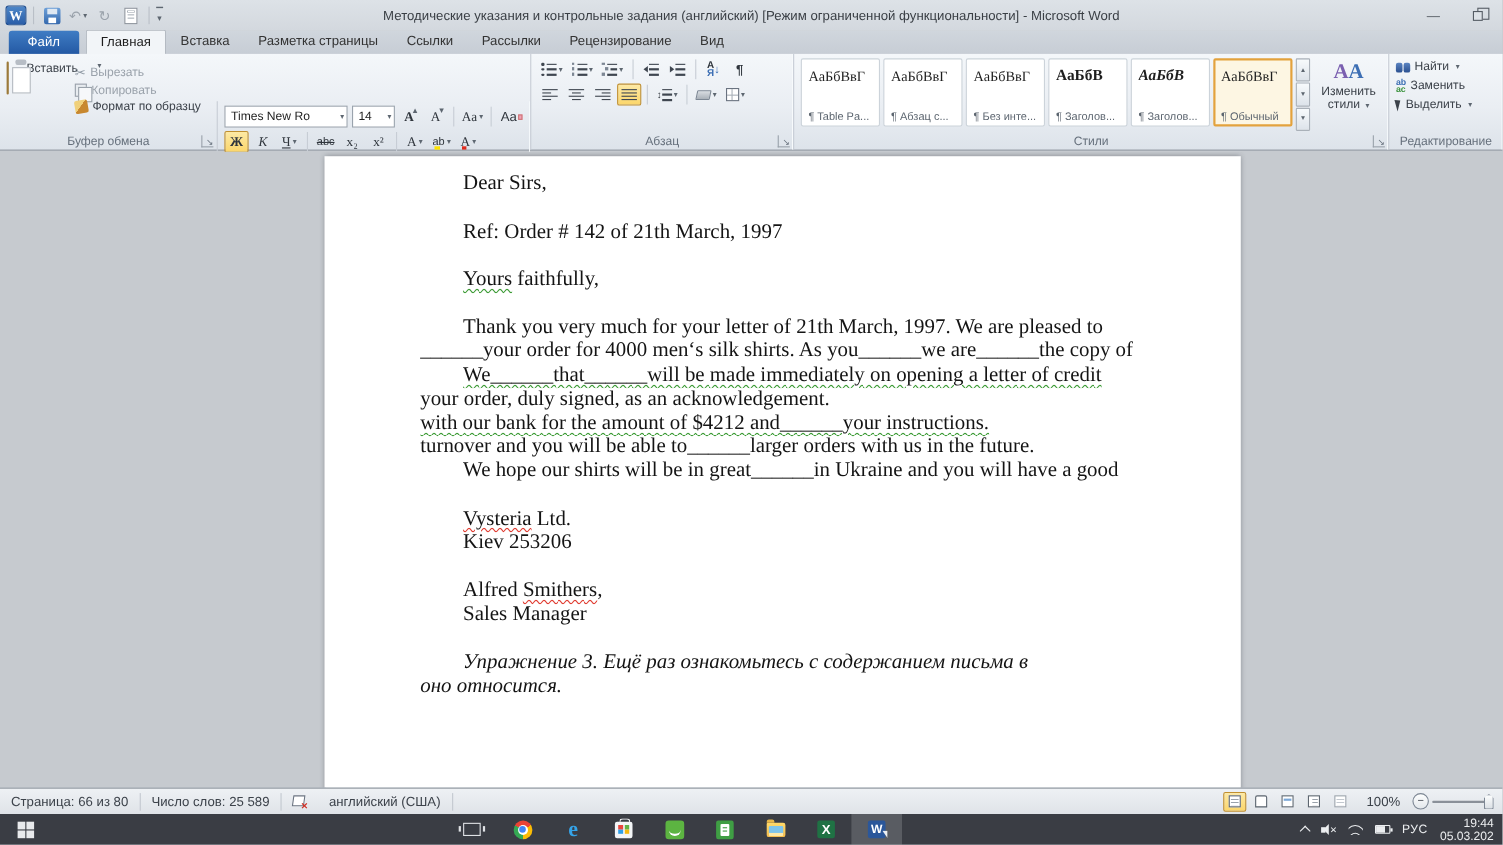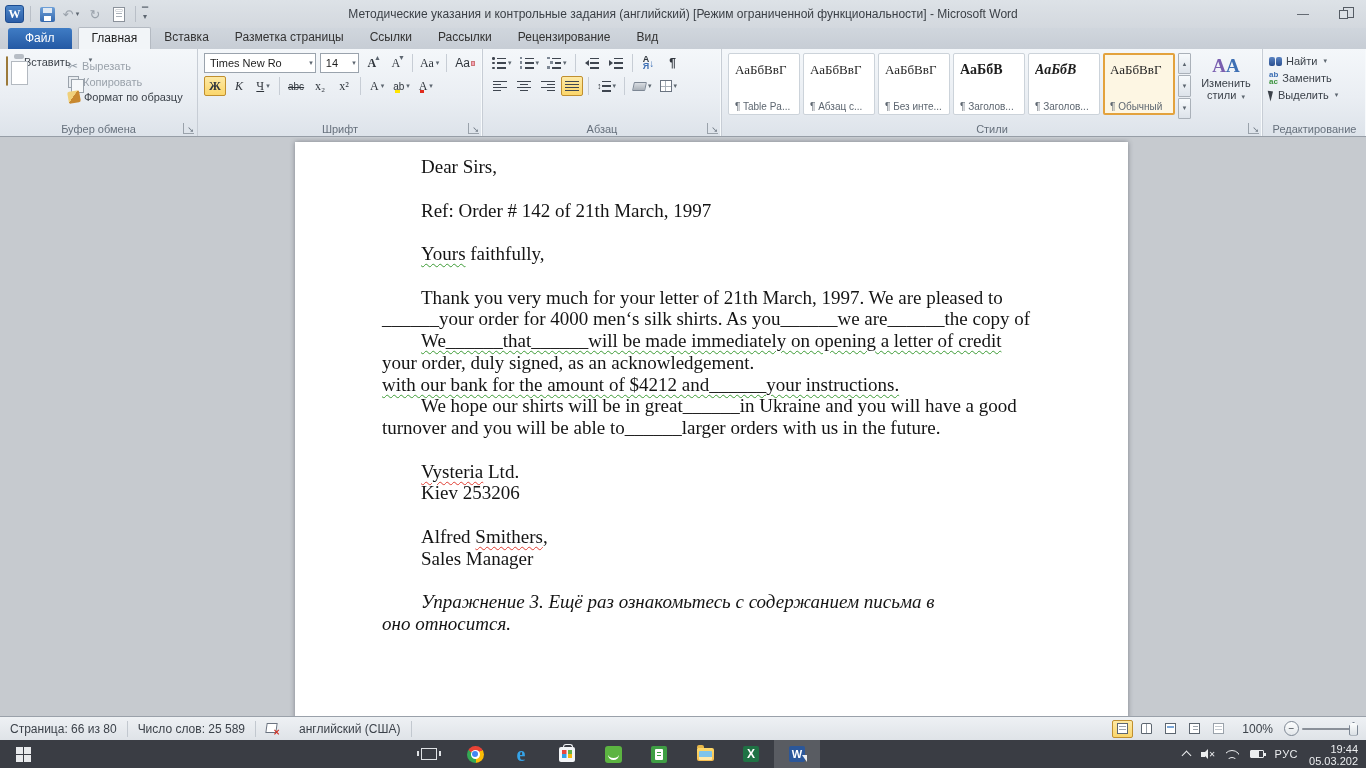--- a/index.html
+++ b/index.html
@@ -56,21 +56,21 @@
   .clipico:after { content:""; position:absolute; top:-3px; left:7px; width:10px; height:5px; background:#b7bdc5; border-radius:2px; }
   .clipcol { display:flex; flex-direction:column; gap:3px; padding-top:6px; }
   .smallbtn { display:flex; align-items:center; gap:4px; font-size:11px; color:#3c424a; white-space:nowrap; }
   .smallbtn.dis { color:#9aa2ab; }
   .scissors { font-size:12px; color:#8e98a3; }
   .copyico { width:11px; height:12px; border:1px solid #9aa2ab; background:#e8ecf0; position:relative; }
   .copyico:before { content:""; position:absolute; top:2px; left:2px; width:11px; height:12px; border:1px solid #9aa2ab; background:#f6f8fa; }
   .brushico { width:12px; height:12px; background:linear-gradient(135deg,#f0d07a 45%,#c8882f 46%); border-radius:2px; transform:rotate(-10deg); }
 
   
-  .g-font { width:285px; }
+  .g-font { width:285px;margin-top:43px; }
   .frow { display:flex; align-items:center; gap:2px; }
   .combo { background:#fff; border:1px solid #9aa3ad; height:20px; display:flex; align-items:center;
     font-size:11px; padding:0 2px 0 5px; color:#1e1e1e; white-space:nowrap; overflow:hidden; }
   .combo .arr { margin-left:auto; font-size:7px; color:#5d6670; padding-left:3px; }
   .c-font { width:122px; }
   .c-size { width:42px; margin-left:2px; }
   .ibtn { min-width:22px; height:20px; display:flex; align-items:center; justify-content:center;
     border:1px solid transparent; border-radius:2px; color:#2f353c; font-size:12px; padding:0 2px; position:relative; }
   .ibtn.act { background:linear-gradient(#fde9a5,#fbd66b); border-color:#c08f2f; }
   .serif { font-family:"Liberation Serif",serif; }
@@ -523,22 +523,22 @@
       <div class="dline">&nbsp;</div>
       <div class="dline ind"><span>Ref: Order # 142 of 21th March, 1997</span></div>
       <div class="dline">&nbsp;</div>
       <div class="dline ind"><span class="u-g">Yours</span><span> faithfully,</span></div>
       <div class="dline">&nbsp;</div>
       <div class="dline ind"><span>Thank you very much for your letter of 21th March, 1997. We are pleased to</span></div>
       <div class="dline"><span>______your order for 4000 men‘s silk shirts. As you______we are______the copy of</span></div>
       <div class="dline ind"><span class="u-g">We______that______will be made immediately on opening a letter of credit</span></div>
       <div class="dline"><span>your order, duly signed, as an acknowledgement.</span></div>
       <div class="dline"><span class="u-g">with our bank for the amount of $4212 and______your instructions.</span></div>
+      <div class="dline"><span>turnover and you will be able to______larger orders with us in the future.</span></div>
       <div class="dline ind"><span>We hope our shirts will be in great______in Ukraine and you will have a good</span></div>
-      <div class="dline"><span>turnover and you will be able to______larger orders with us in the future.</span></div>
       <div class="dline">&nbsp;</div>
       <div class="dline ind"><span class="u-r">Vysteria</span><span> Ltd.</span></div>
       <div class="dline ind"><span>Kiev 253206</span></div>
       <div class="dline">&nbsp;</div>
       <div class="dline ind"><span>Alfred </span><span class="u-r">Smithers</span><span>,</span></div>
       <div class="dline ind"><span>Sales Manager</span></div>
       <div class="dline">&nbsp;</div>
       <div class="dline ind it"><span>Упражнение 3. Ещё раз ознакомьтесь с содержанием письма в</span></div>
       <div class="dline it"><span>оно относится.</span></div>
     </div>

